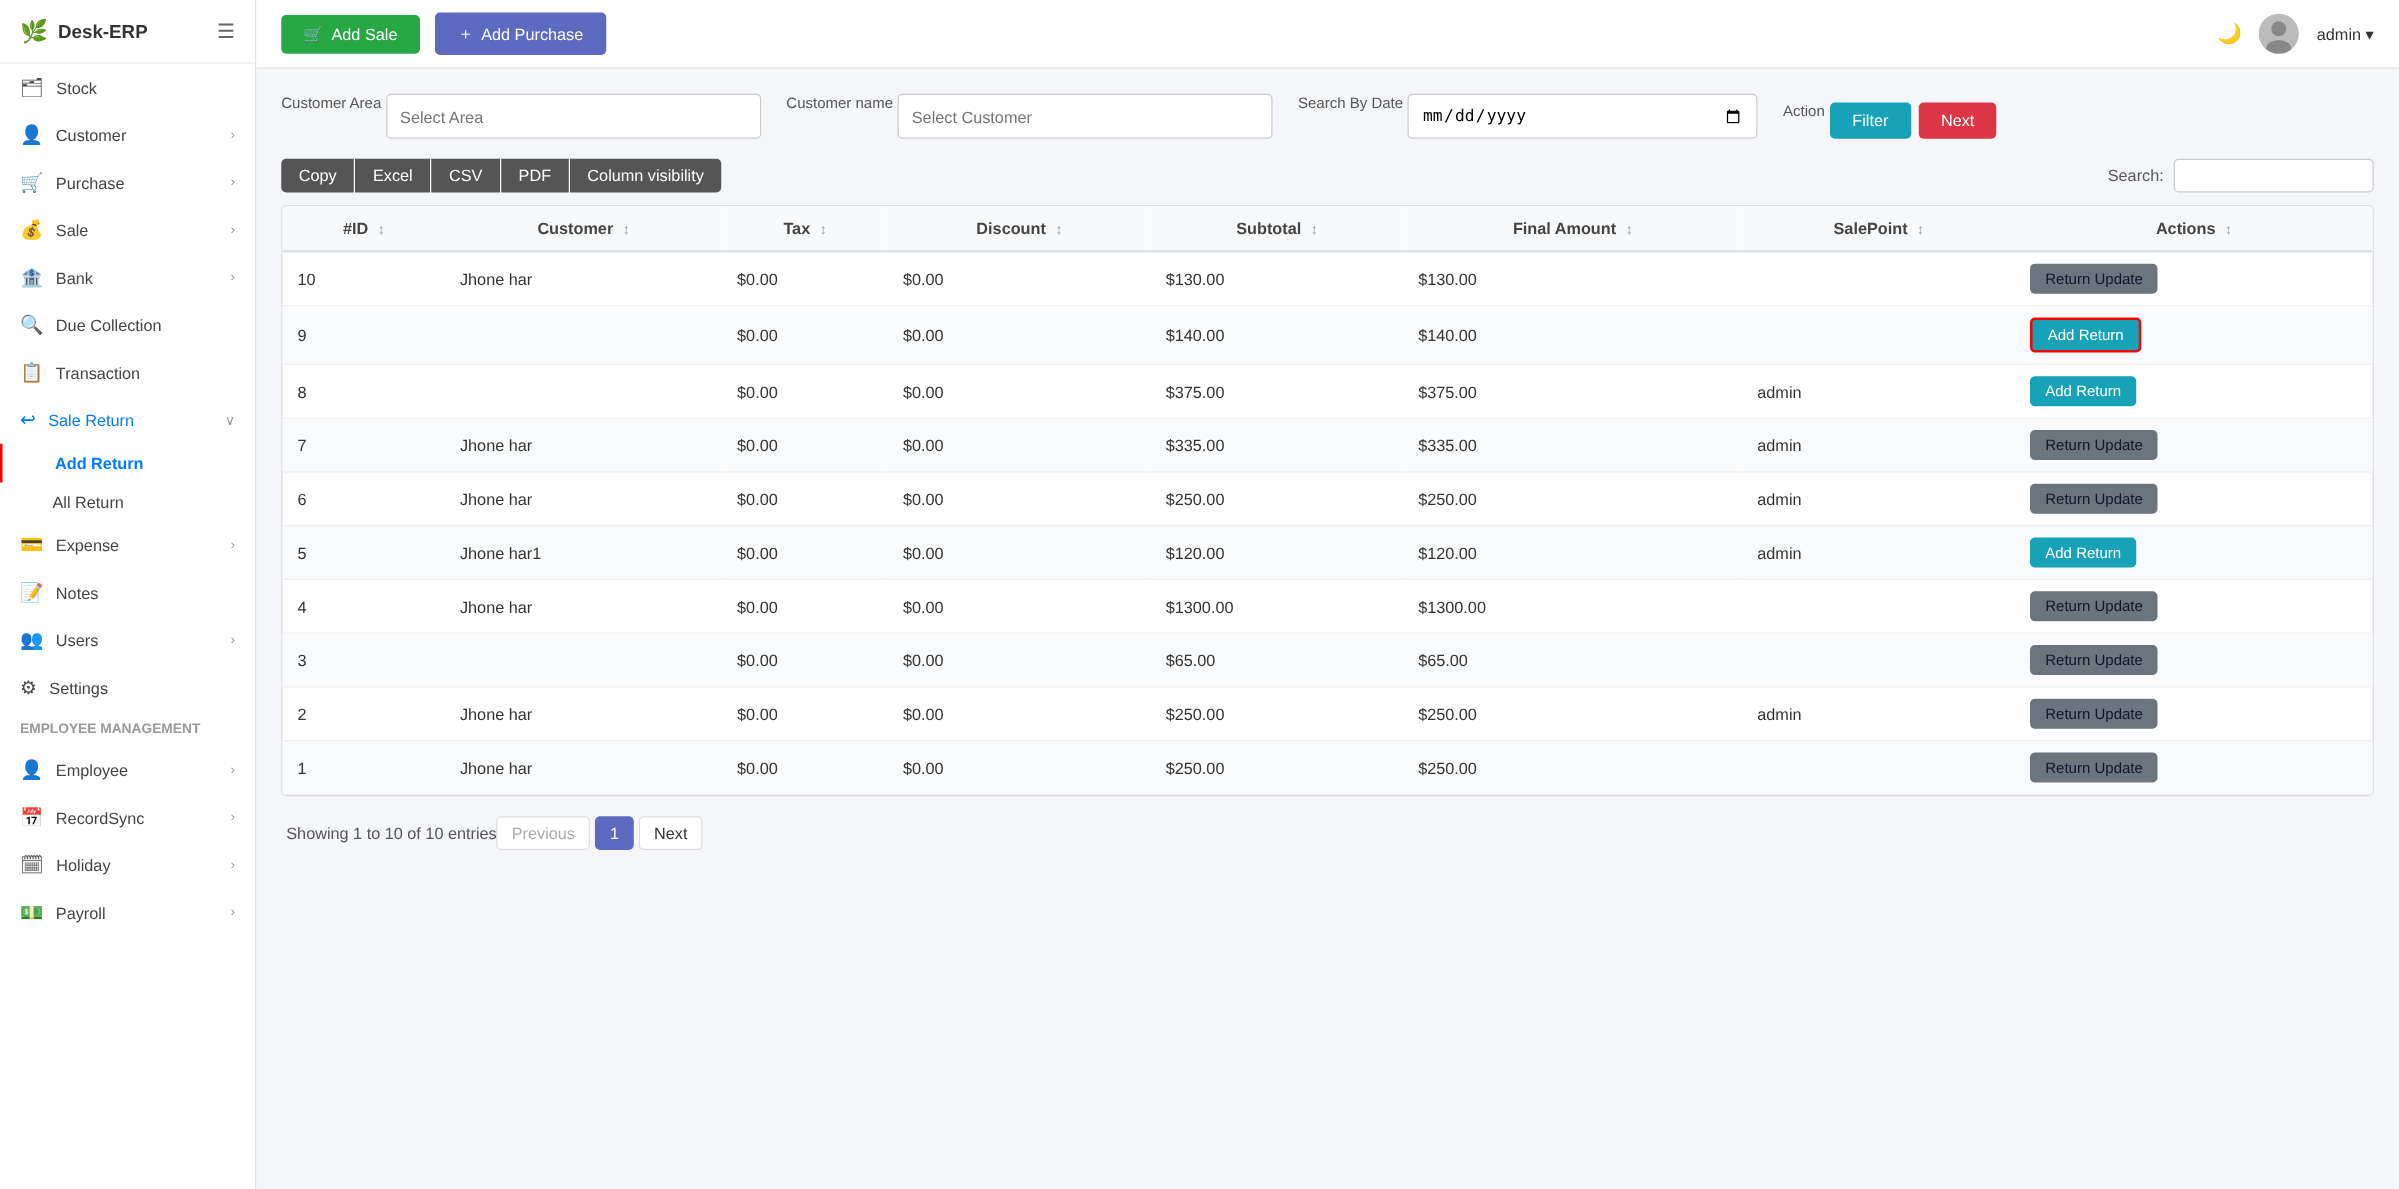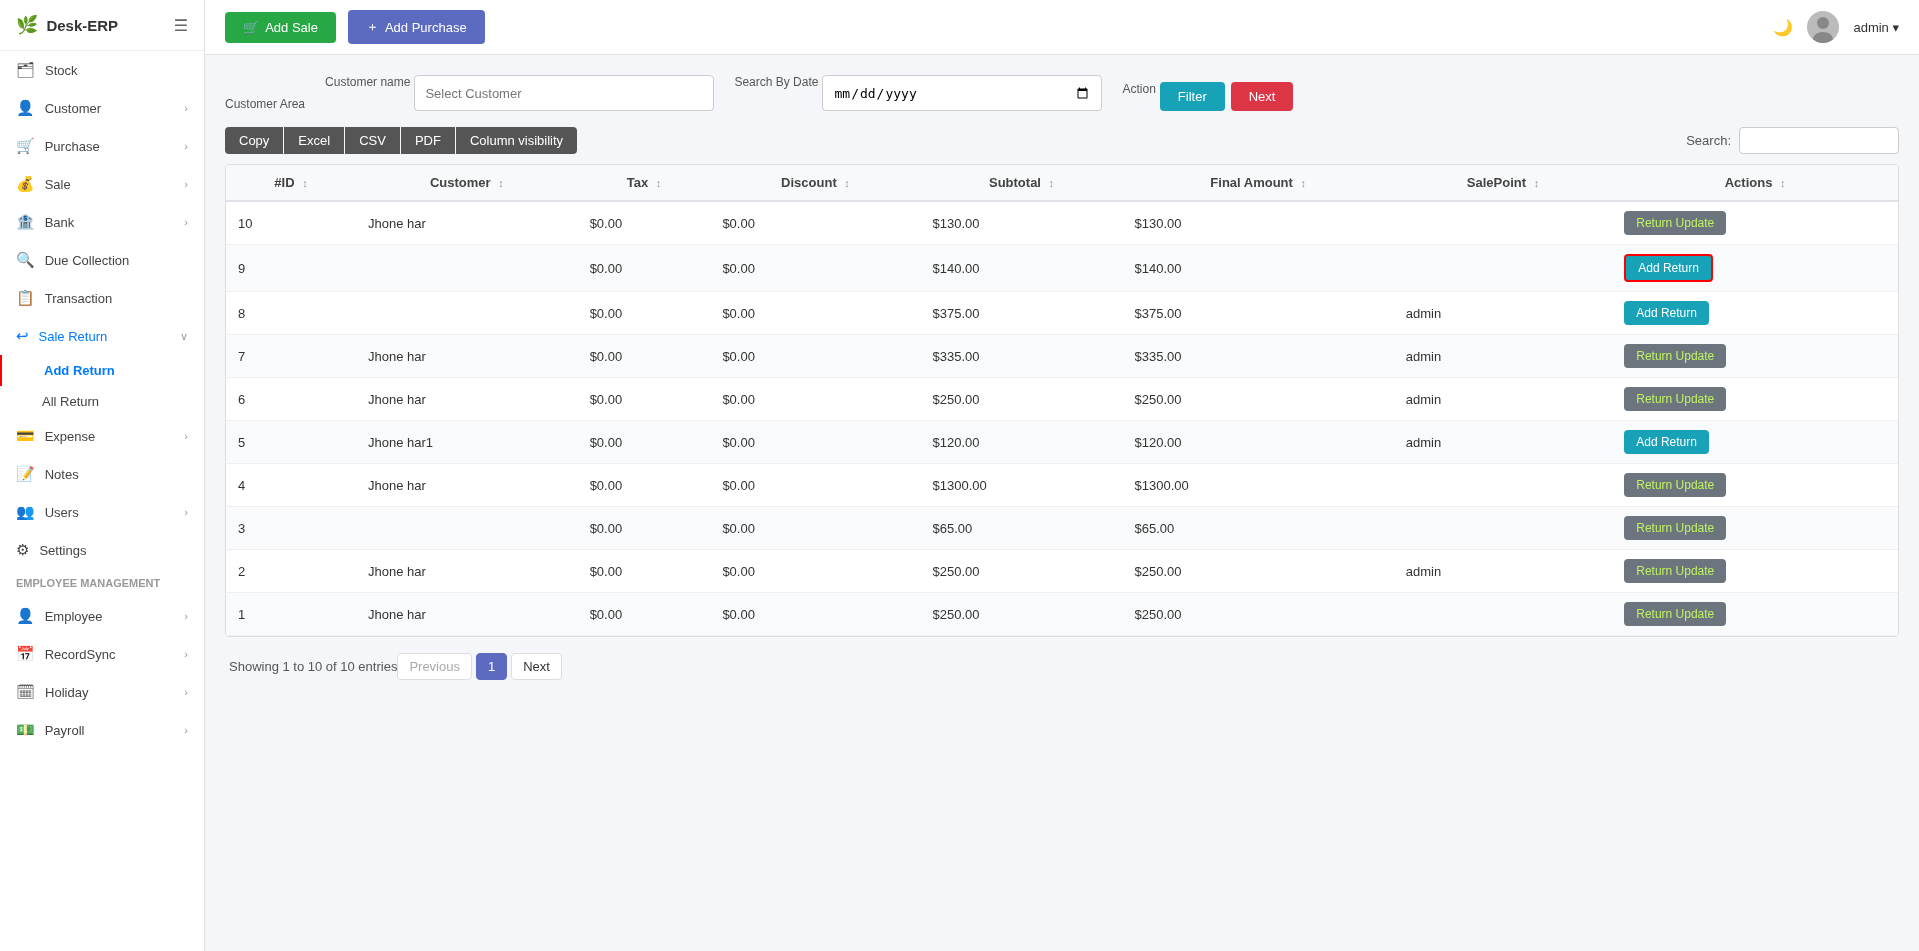--- a/index.html
+++ b/index.html
@@ -56,21 +56,21 @@
 
     
     .table-container { background: #fff; border: 1px solid #ddd; border-radius: 4px; overflow: hidden; margin-top: 10px; }
     table { width: 100%; border-collapse: collapse; }
     thead tr { background: #f8f9fa; }
     th { padding: 10px 12px; text-align: center; font-size: 13px; color: #444; border-bottom: 2px solid #dee2e6; white-space: nowrap; }
     th .sort-icon { color: #999; font-size: 11px; margin-left: 4px; }
     td { padding: 9px 12px; font-size: 13px; color: #333; border-bottom: 1px solid #f0f0f0; }
     tr:nth-child(even) { background: #f9fafb; }
 
-    .btn-return-update { background: #6c757d; color: #bef264; border: none; padding: 5px 12px; border-radius: 4px; cursor: pointer; font-size: 12px; text-align: center; }
+    .btn-return-update { background: #6c757d; color: #0f172a; border: none; padding: 5px 12px; border-radius: 4px; cursor: pointer; font-size: 12px; text-align: center; }
     .btn-add-return { background: #17a2b8; color: #fff; border: none; padding: 5px 12px; border-radius: 4px; cursor: pointer; font-size: 12px; }
     .btn-add-return.highlighted { border: 2px solid red; }
 
     
     .pagination-row { display: flex; align-items: center; justify-content: flex-start; padding: 10px 4px; margin-top: 6px; }
     .showing-text { font-size: 13px; color: #555; }
     .pagination { display: flex; align-items: center; gap: 4px; }
     .page-btn { background: #fff; border: 1px solid #ddd; padding: 5px 11px; border-radius: 4px; cursor: pointer; font-size: 13px; color: #333; }
     .page-btn.active { background: #5c6bc0; color: #fff; border-color: #5c6bc0; }
     .page-btn.disabled { color: #aaa; cursor: default; }
@@ -198,20 +198,21 @@
         <span>admin</span> <span>▾</span>
       </span>
     </div>
   </div>
 
   <div class="content">
 
     <div class="filter-row">
       <div class="filter-group">
         <label>Customer Area</label>
+        <input type="text" placeholder="Select Area" style="">
       </div>
       <div class="filter-group">
         <label>Customer name</label>
         <input type="text" placeholder="Select Customer" style="">
       </div>
       <div class="filter-group date">
         <label>Search By Date</label>
         <input type="date" style="">
       </div>
       <div class="filter-group">

